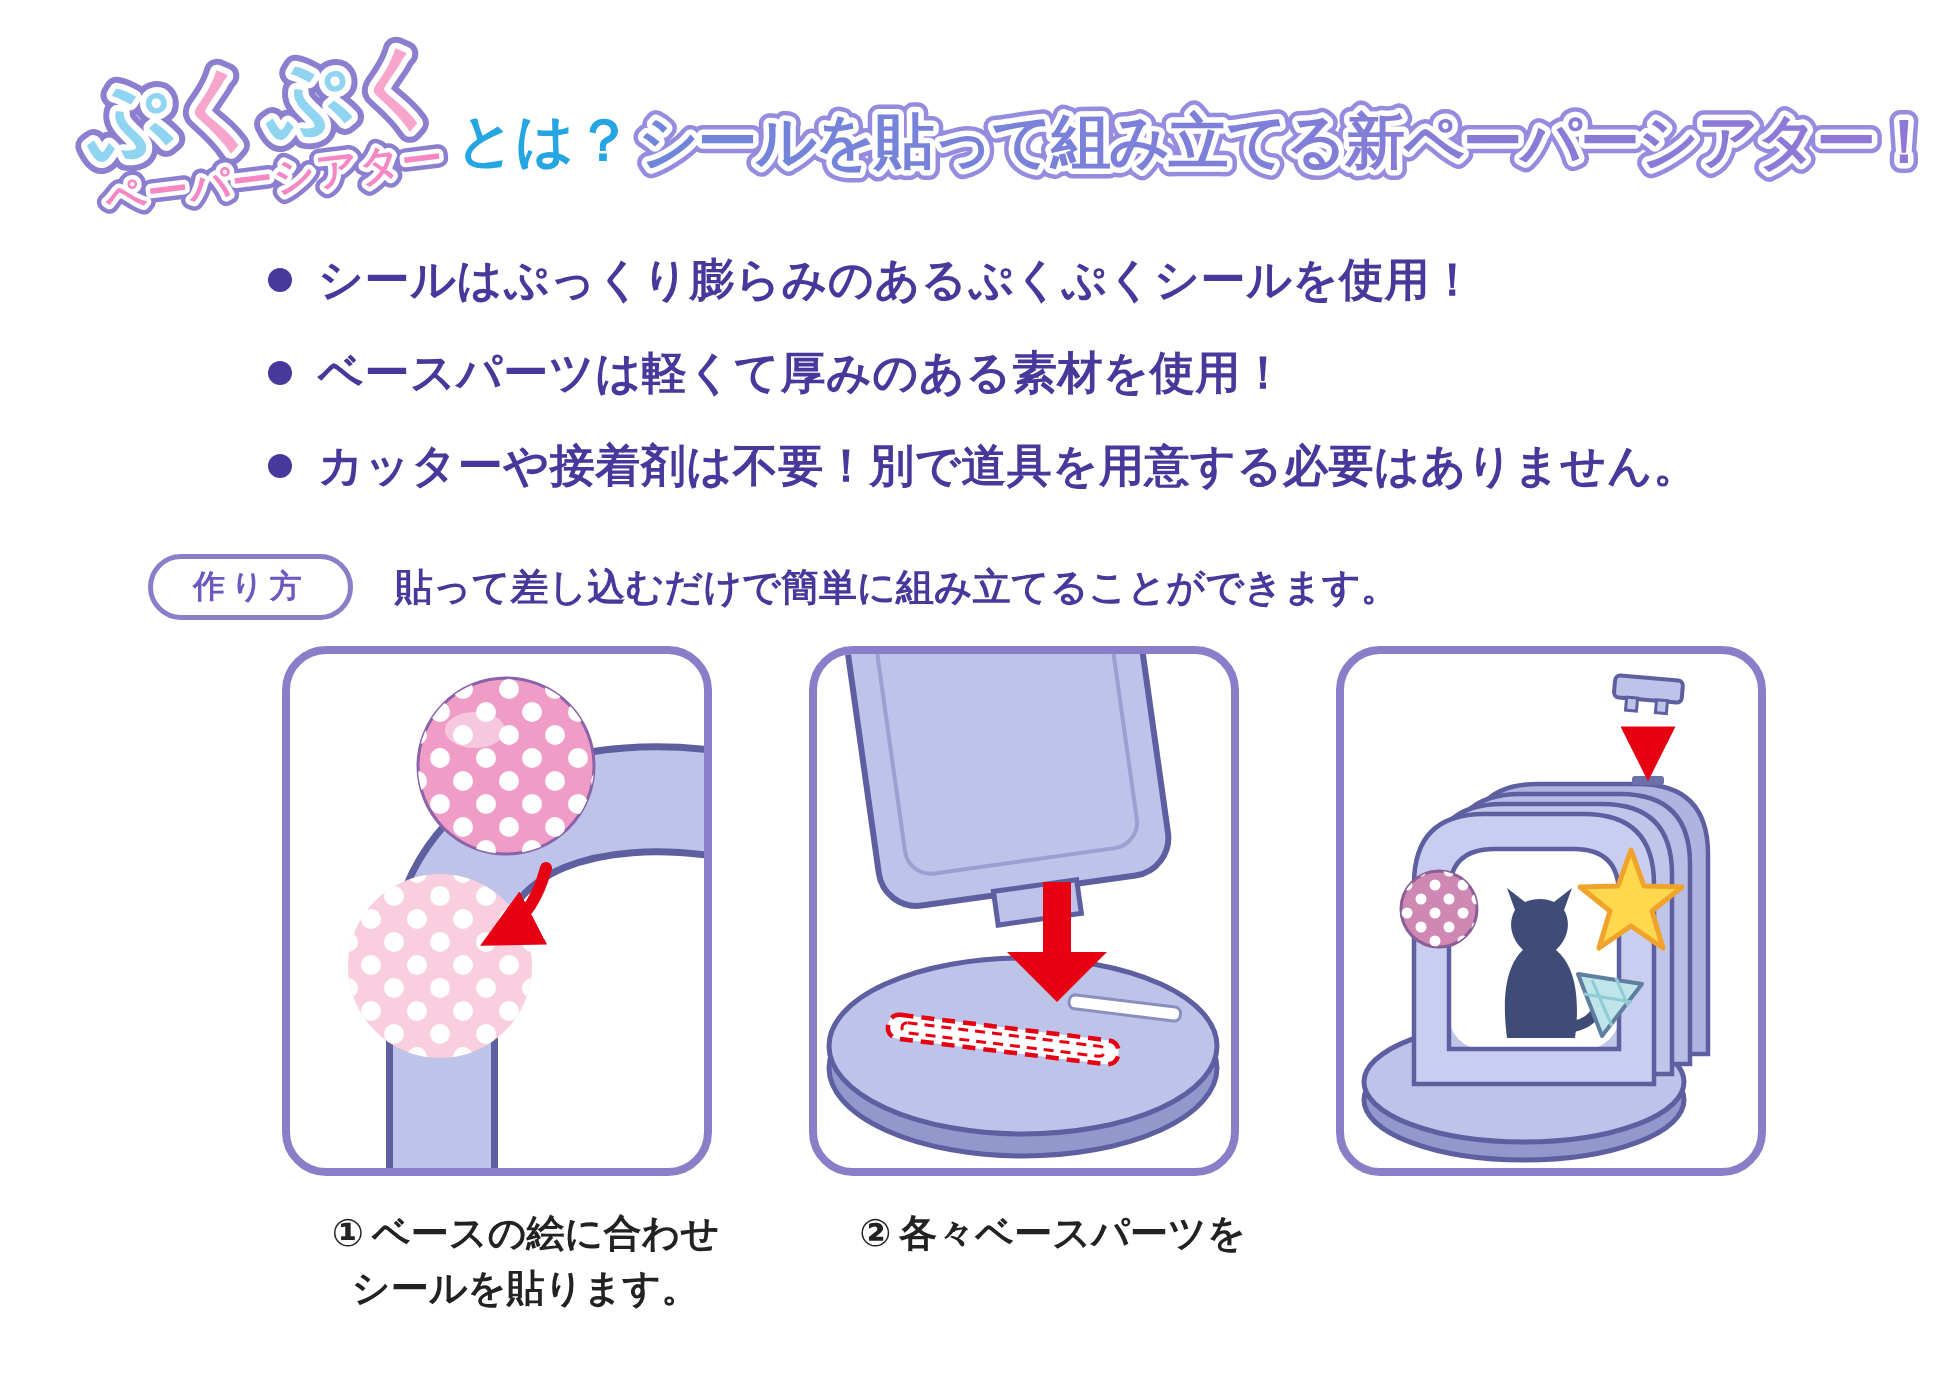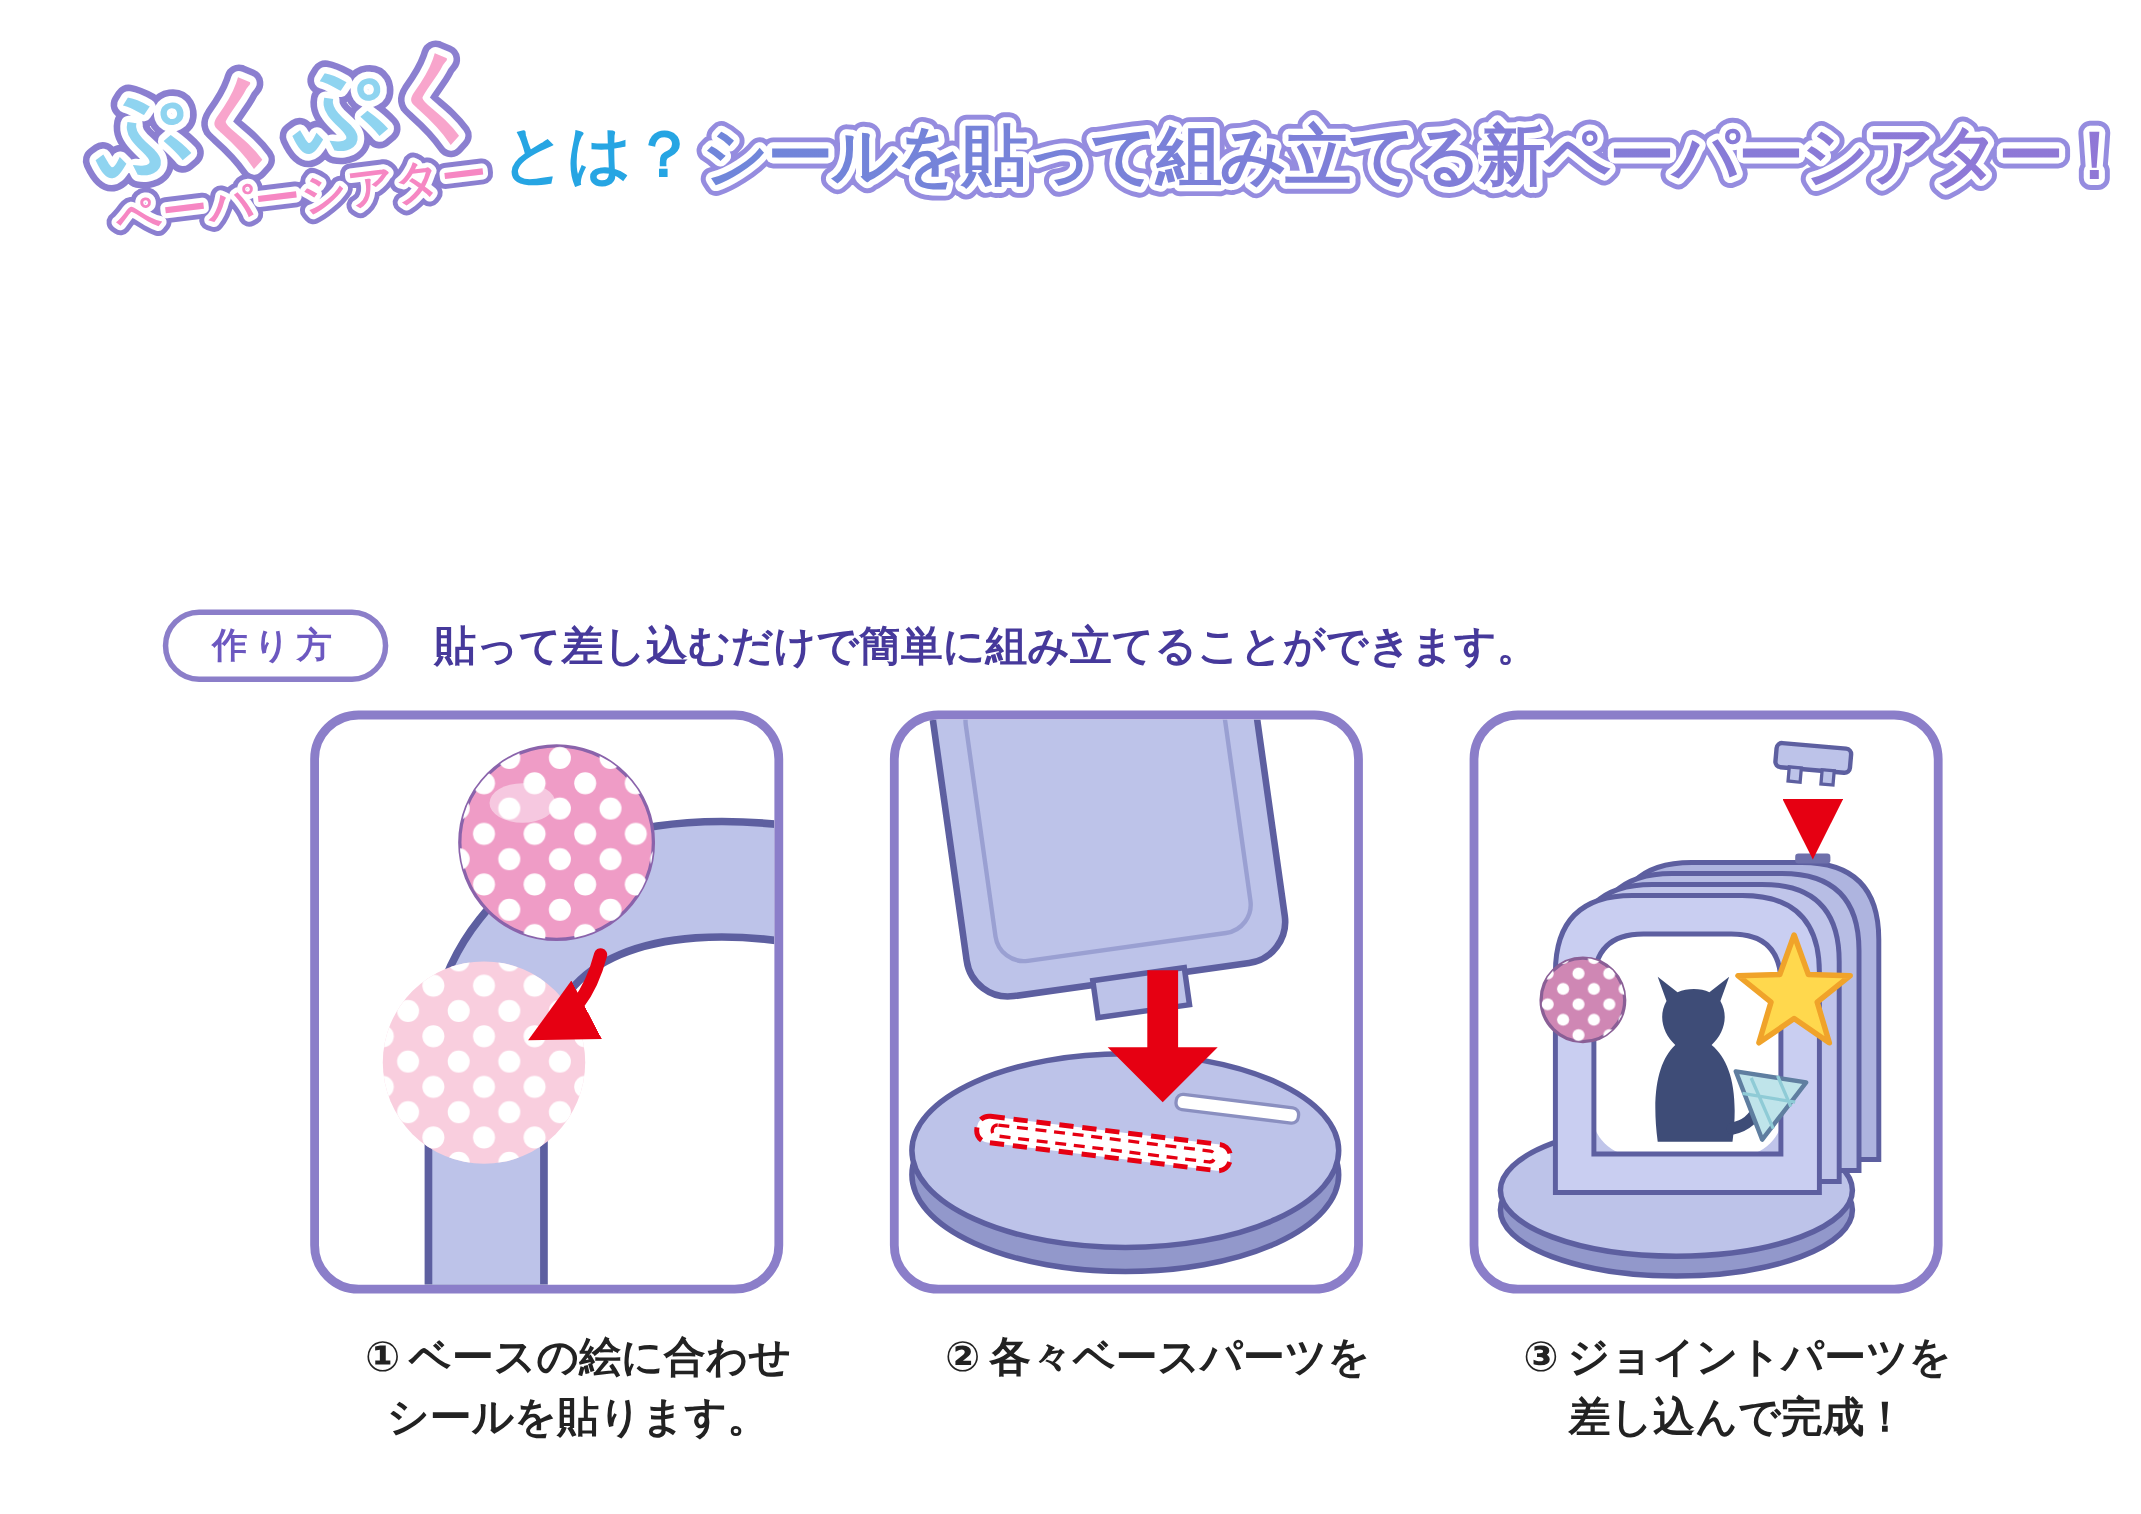--- a/index.html
+++ b/index.html
@@ -74,20 +74,34 @@
         <stop offset="1" stop-color="#9177d6"></stop>
       </linearGradient>
     </defs>
     <text x="4" y="96" class="towa towa-b">とは？</text>
     <text x="4" y="96" class="towa towa-f">とは？</text>
     <text x="186" y="98" class="main main-b">シールを貼って組み立てる新ペーパーシアター！</text>
     <text x="186" y="98" class="main main-m">シールを貼って組み立てる新ペーパーシアター！</text>
     <text x="186" y="98" class="main main-f">シールを貼って組み立てる新ペーパーシアター！</text>
   </svg>
 
+  <div class="features">
+    <div class="feature">
+      <span class="f-dot"></span>
+      <span class="f-text">シールはぷっくり膨らみのあるぷくぷくシールを使用！</span>
+    </div>
+    <div class="feature">
+      <span class="f-dot"></span>
+      <span class="f-text">ベースパーツは軽くて厚みのある素材を使用！</span>
+    </div>
+    <div class="feature">
+      <span class="f-dot"></span>
+      <span class="f-text">カッターや接着剤は不要！別で道具を用意する必要はありません。</span>
+    </div>
+  </div>
 
   <div class="howto">
     <div class="badge">
       <span>作り方</span>
     </div>
     <div class="lead">貼って差し込むだけで簡単に組み立てることができます。</div>
   </div>
 
   <div class="steps">
 
@@ -190,20 +204,16 @@
           </g>
           <g transform="rotate(5 304 40)">
             <rect x="270" y="24" width="68" height="22" rx="5" fill="#bdc3e9" stroke="#5d5fa0" stroke-width="4"></rect>
             <rect x="283" y="45" width="11" height="13" fill="#bdc3e9" stroke="#5d5fa0" stroke-width="3"></rect>
             <rect x="313" y="45" width="11" height="13" fill="#bdc3e9" stroke="#5d5fa0" stroke-width="3"></rect>
           </g>
           <rect x="288" y="122" width="32" height="9" rx="3" fill="#6e70ab"></rect>
           <path d="M 304 74 L 304 112" stroke="#e60012" stroke-width="11" fill="none" marker-end="url(#ah3)"></path>
         </svg>
       </div>
-      <div class="caption">
-        <div class="cap-l1"><span class="cap-num">③</span><span>ジョイントパーツを</span></div>
-        <div class="cap-l2">差し込んで完成！</div>
-      </div>
     </div>
 
   </div>
 </div>
 
 </body></html>

